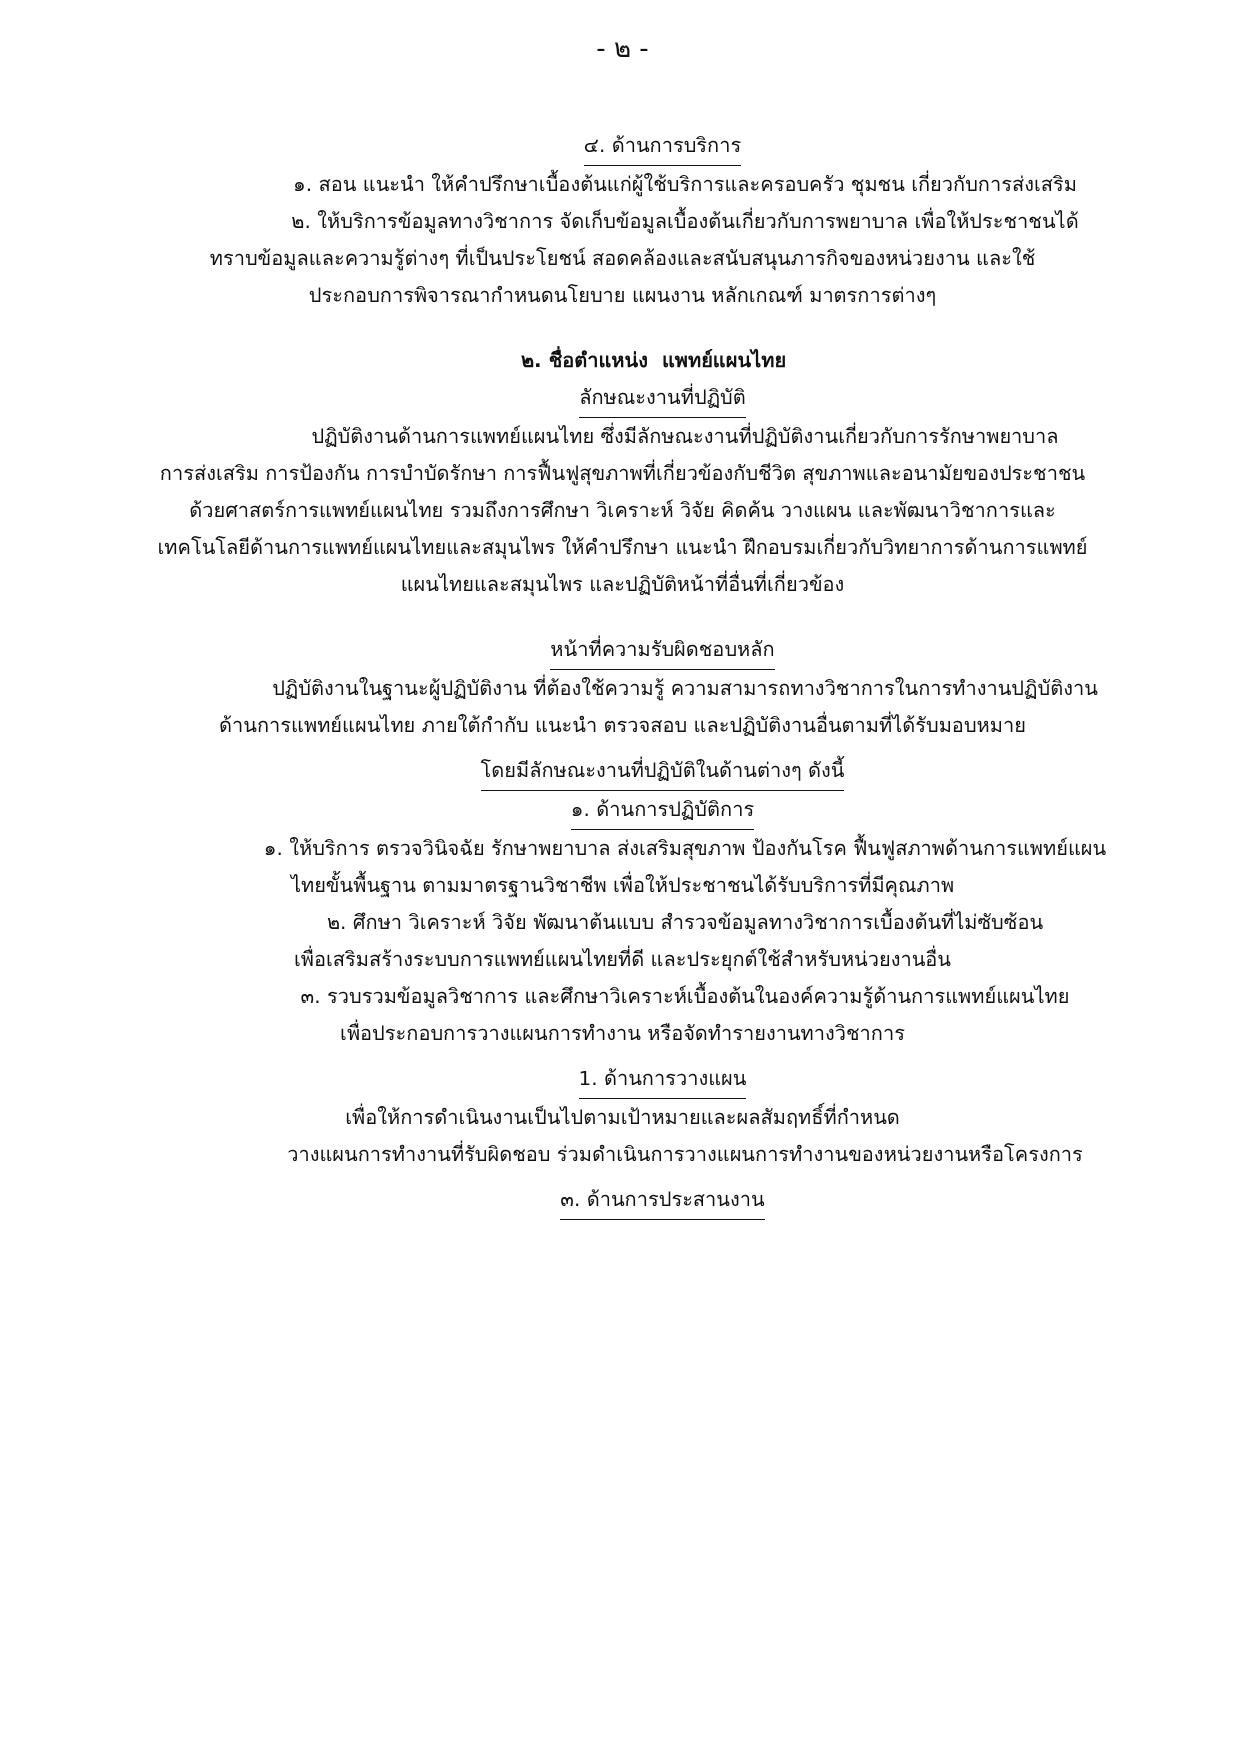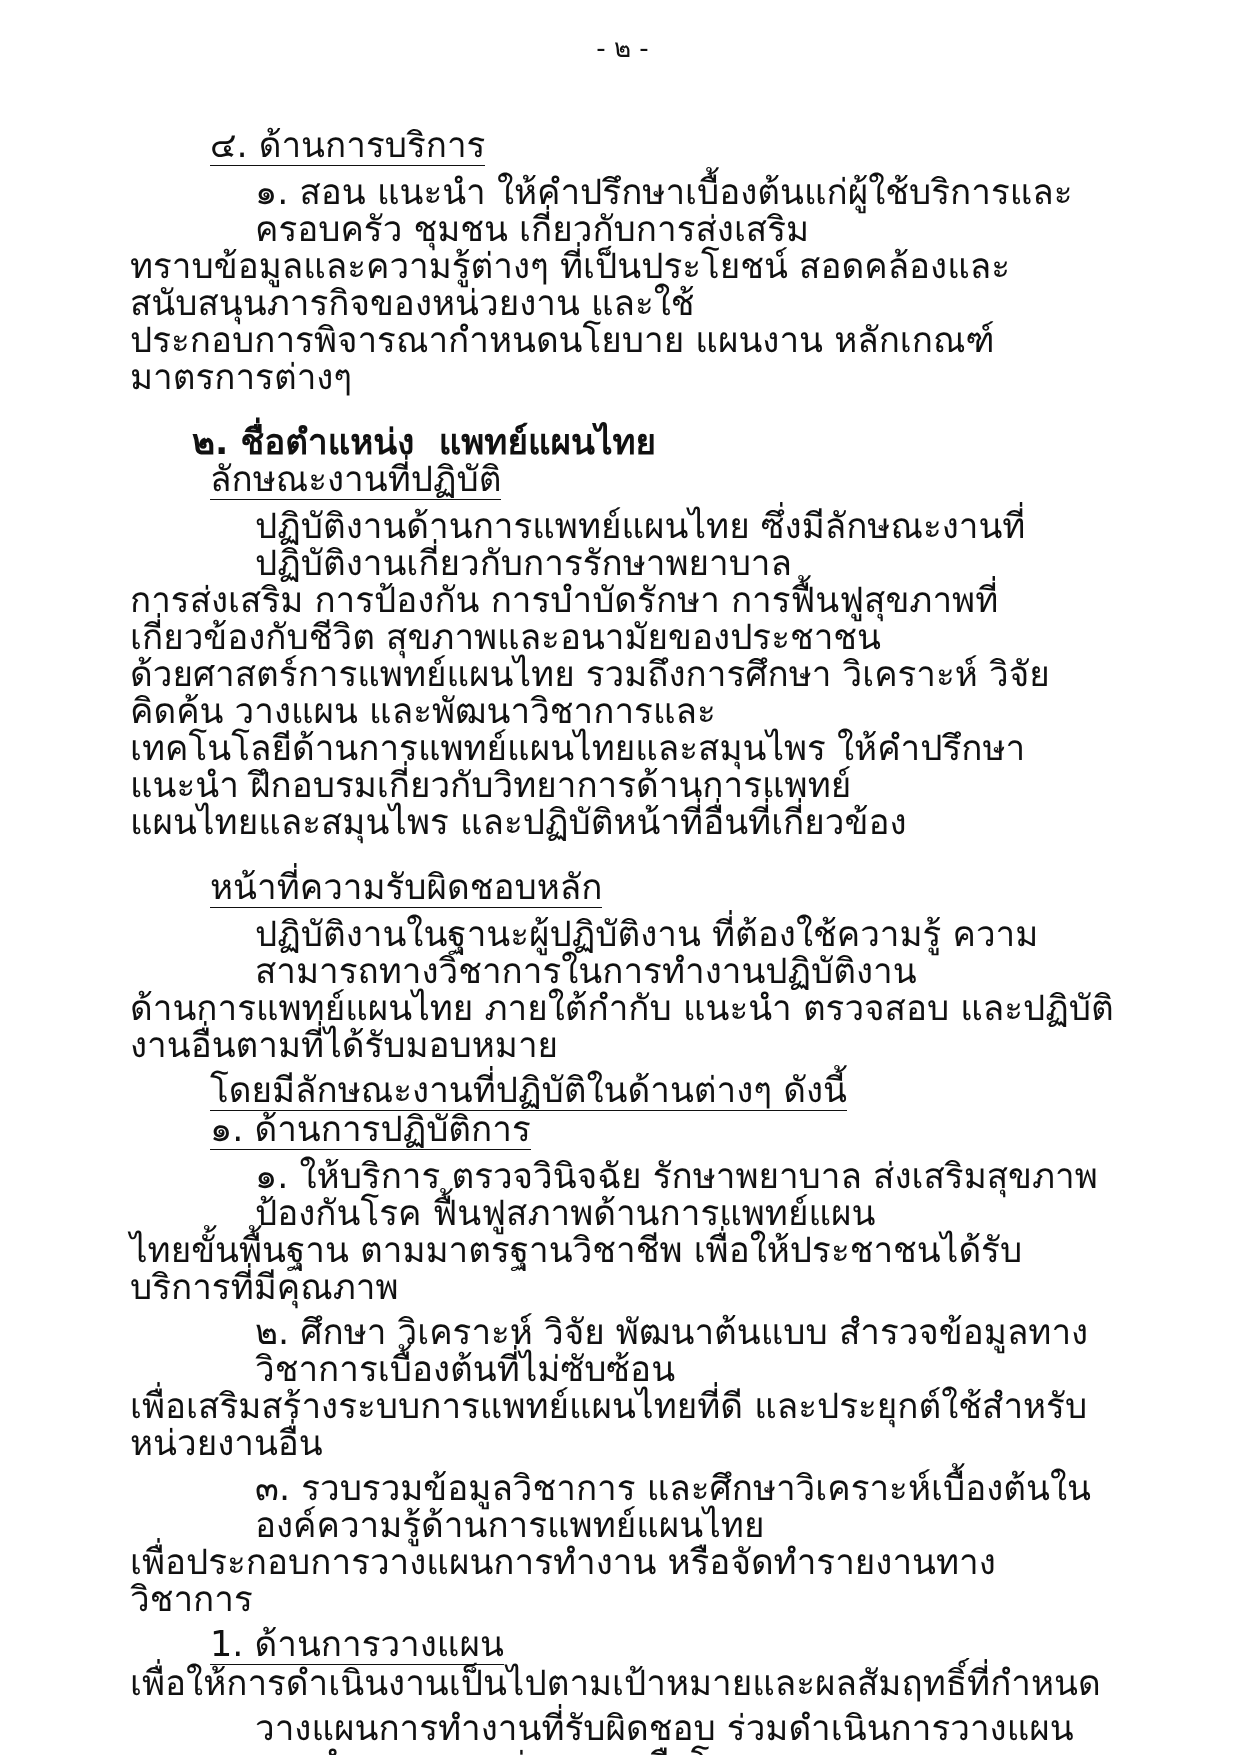--- a/index.html
+++ b/index.html
@@ -24,28 +24,28 @@
   .page-header {
     text-align: center;
     font-size: 26px;
     line-height: 37px;
     height: 37px;
   }
   .content {
     margin-top: 60px;
   }
   .line {
-    font-size: 35px;
+    font-size: 20px;
     line-height: 37px;
     min-height: 37px;
     white-space: pre-wrap;
+    text-align: center;
   }
   .block.para .line.first {
     padding-left: 125px;
-    margin-top: 8px;
   }
   .block.h-underline .line {
     padding-left: 80px;
   }
   .block.h-bold .line {
     padding-left: 62px;
     font-weight: bold;
   }
   .u {
     display: inline-block;
@@ -66,20 +66,21 @@
 
     <div class="block h-underline">
       <div class="line"><span class="u">๔. ด้านการบริการ</span></div>
     </div>
 
     <div class="block para">
       <div class="line first">๑. สอน แนะนำ ให้คำปรึกษาเบื้องต้นแก่ผู้ใช้บริการและครอบครัว ชุมชน เกี่ยวกับการส่งเสริม</div>
     </div>
 
     <div class="block para">
+      <div class="line first">๒. ให้บริการข้อมูลทางวิชาการ จัดเก็บข้อมูลเบื้องต้นเกี่ยวกับการพยาบาล เพื่อให้ประชาชนได้</div>
       <div class="line">ทราบข้อมูลและความรู้ต่างๆ ที่เป็นประโยชน์ สอดคล้องและสนับสนุนภารกิจของหน่วยงาน และใช้</div>
       <div class="line">ประกอบการพิจารณากำหนดนโยบาย แผนงาน หลักเกณฑ์ มาตรการต่างๆ</div>
     </div>
 
     <div class="block h-bold mt-sm">
       <div class="line">๒. ชื่อตำแหน่ง  แพทย์แผนไทย</div>
     </div>
 
     <div class="block h-underline">
       <div class="line"><span class="u">ลักษณะงานที่ปฏิบัติ</span></div>

